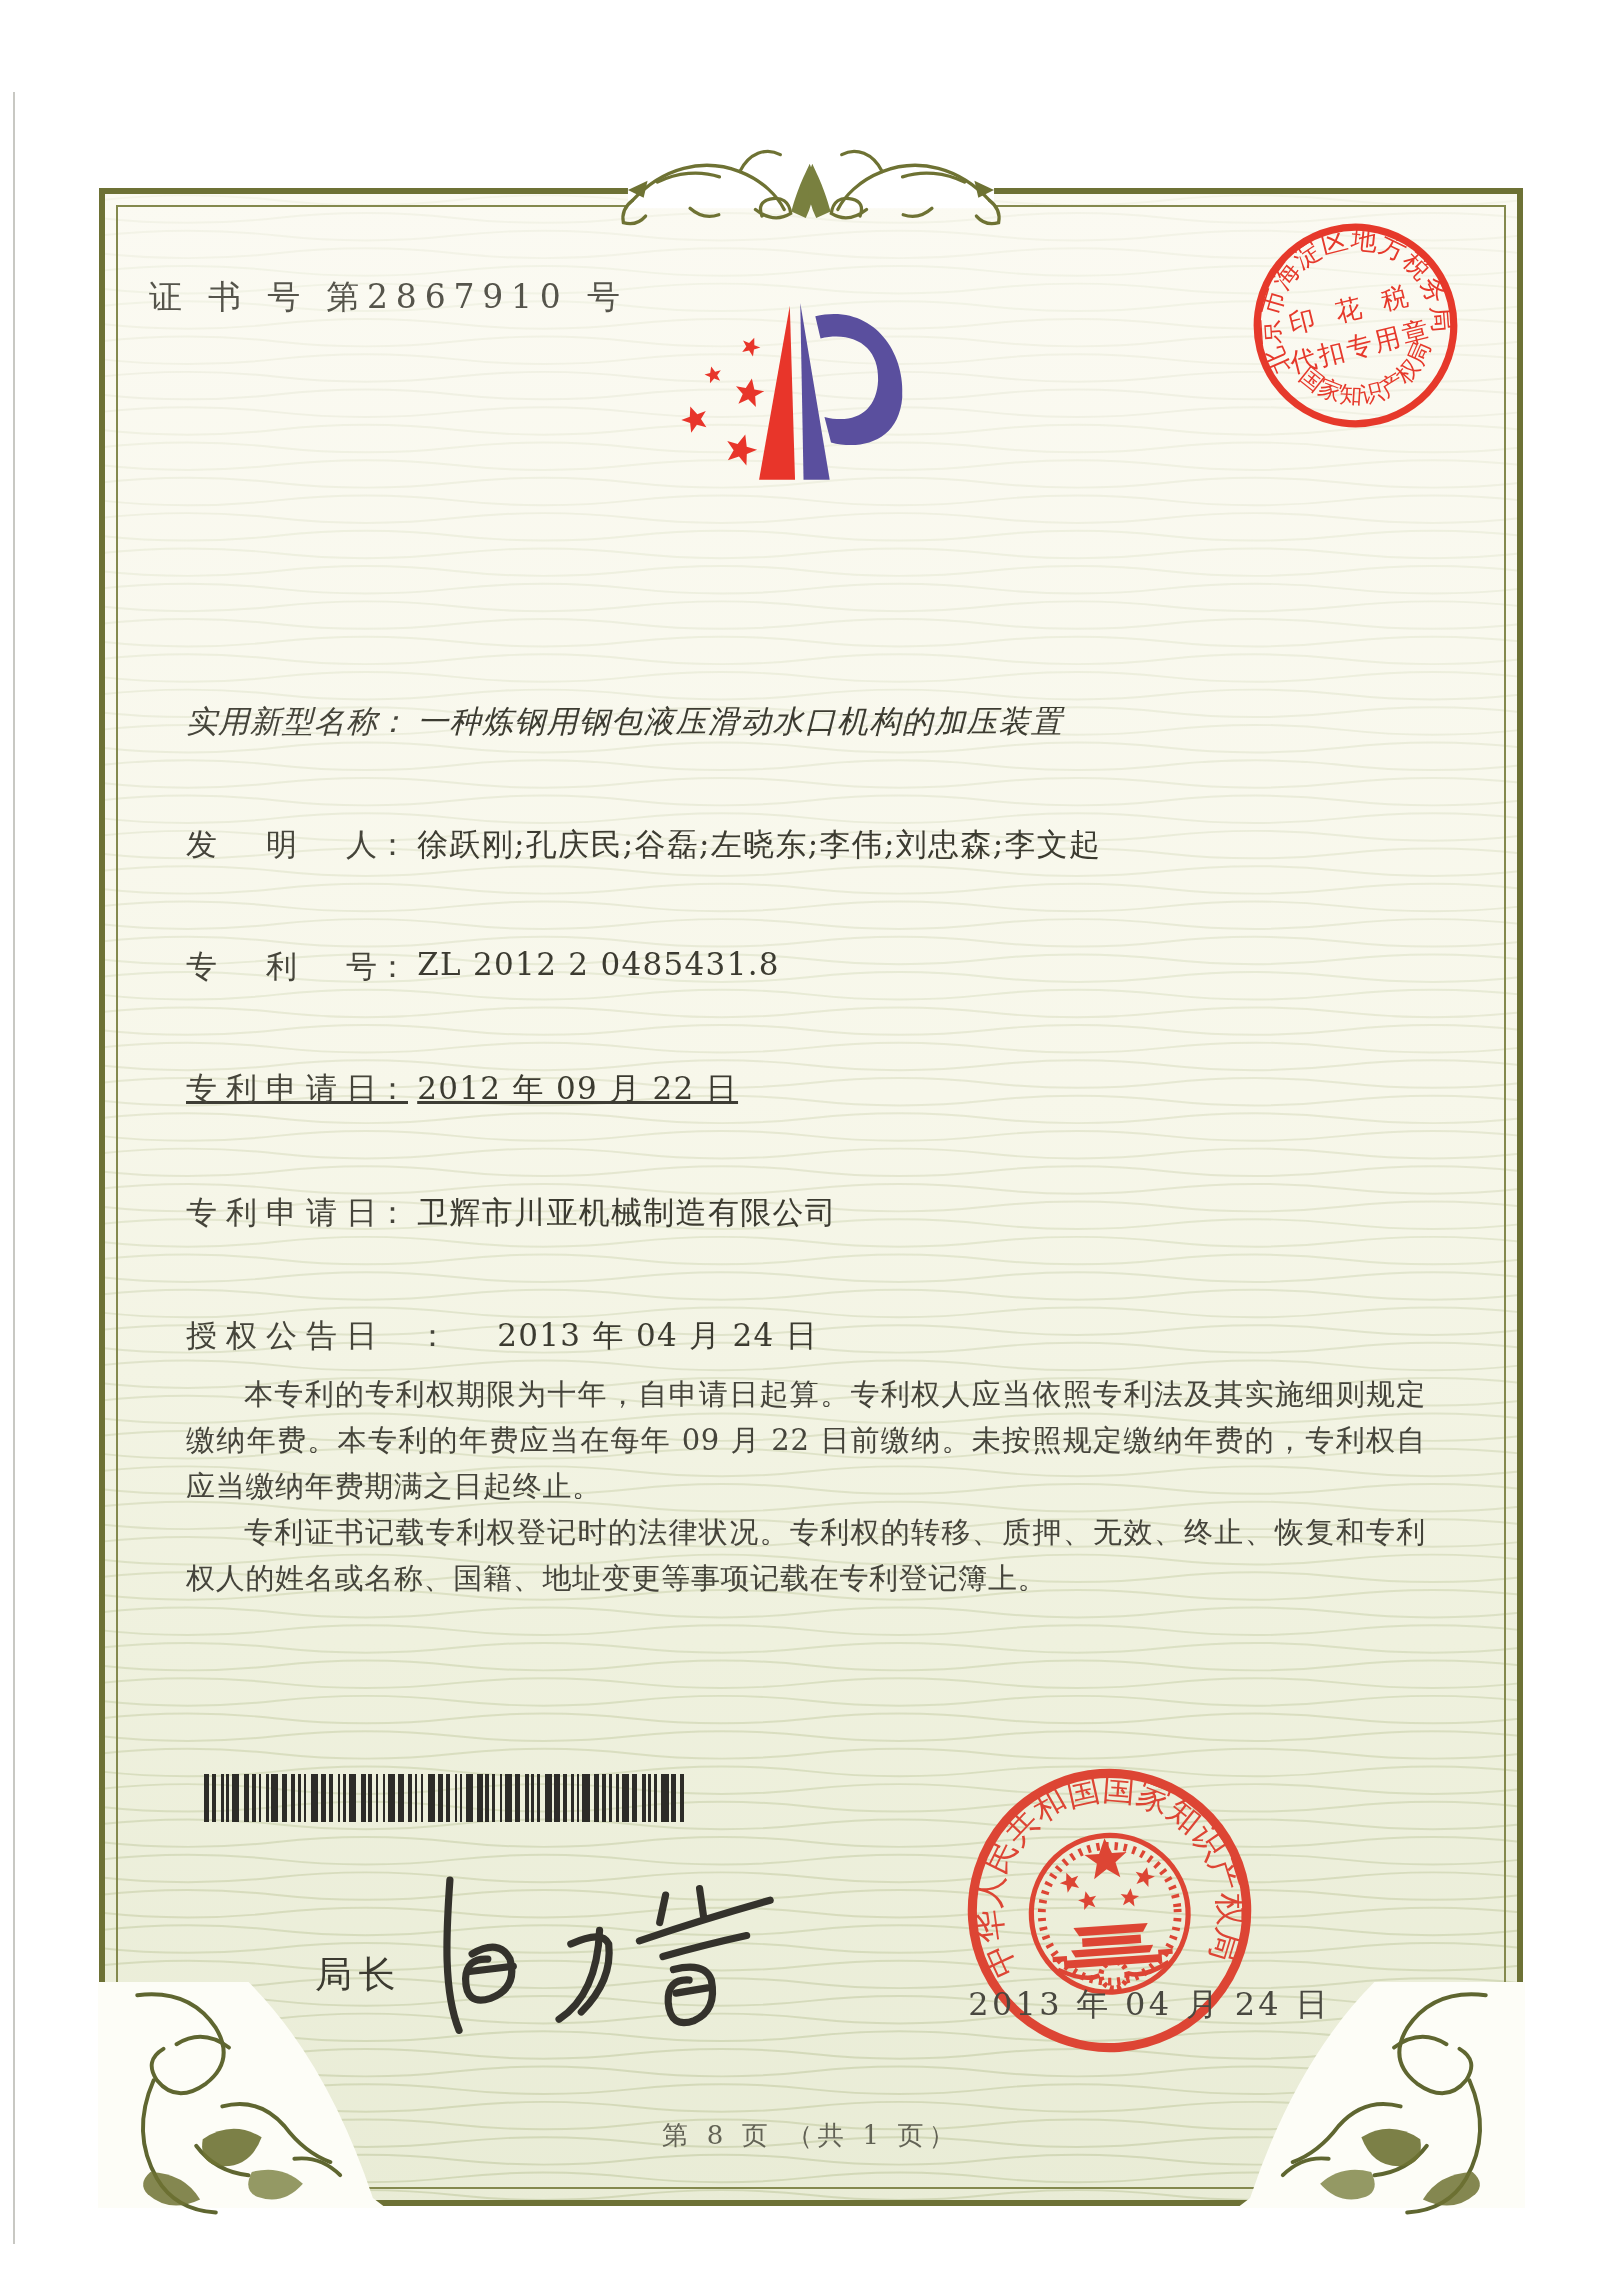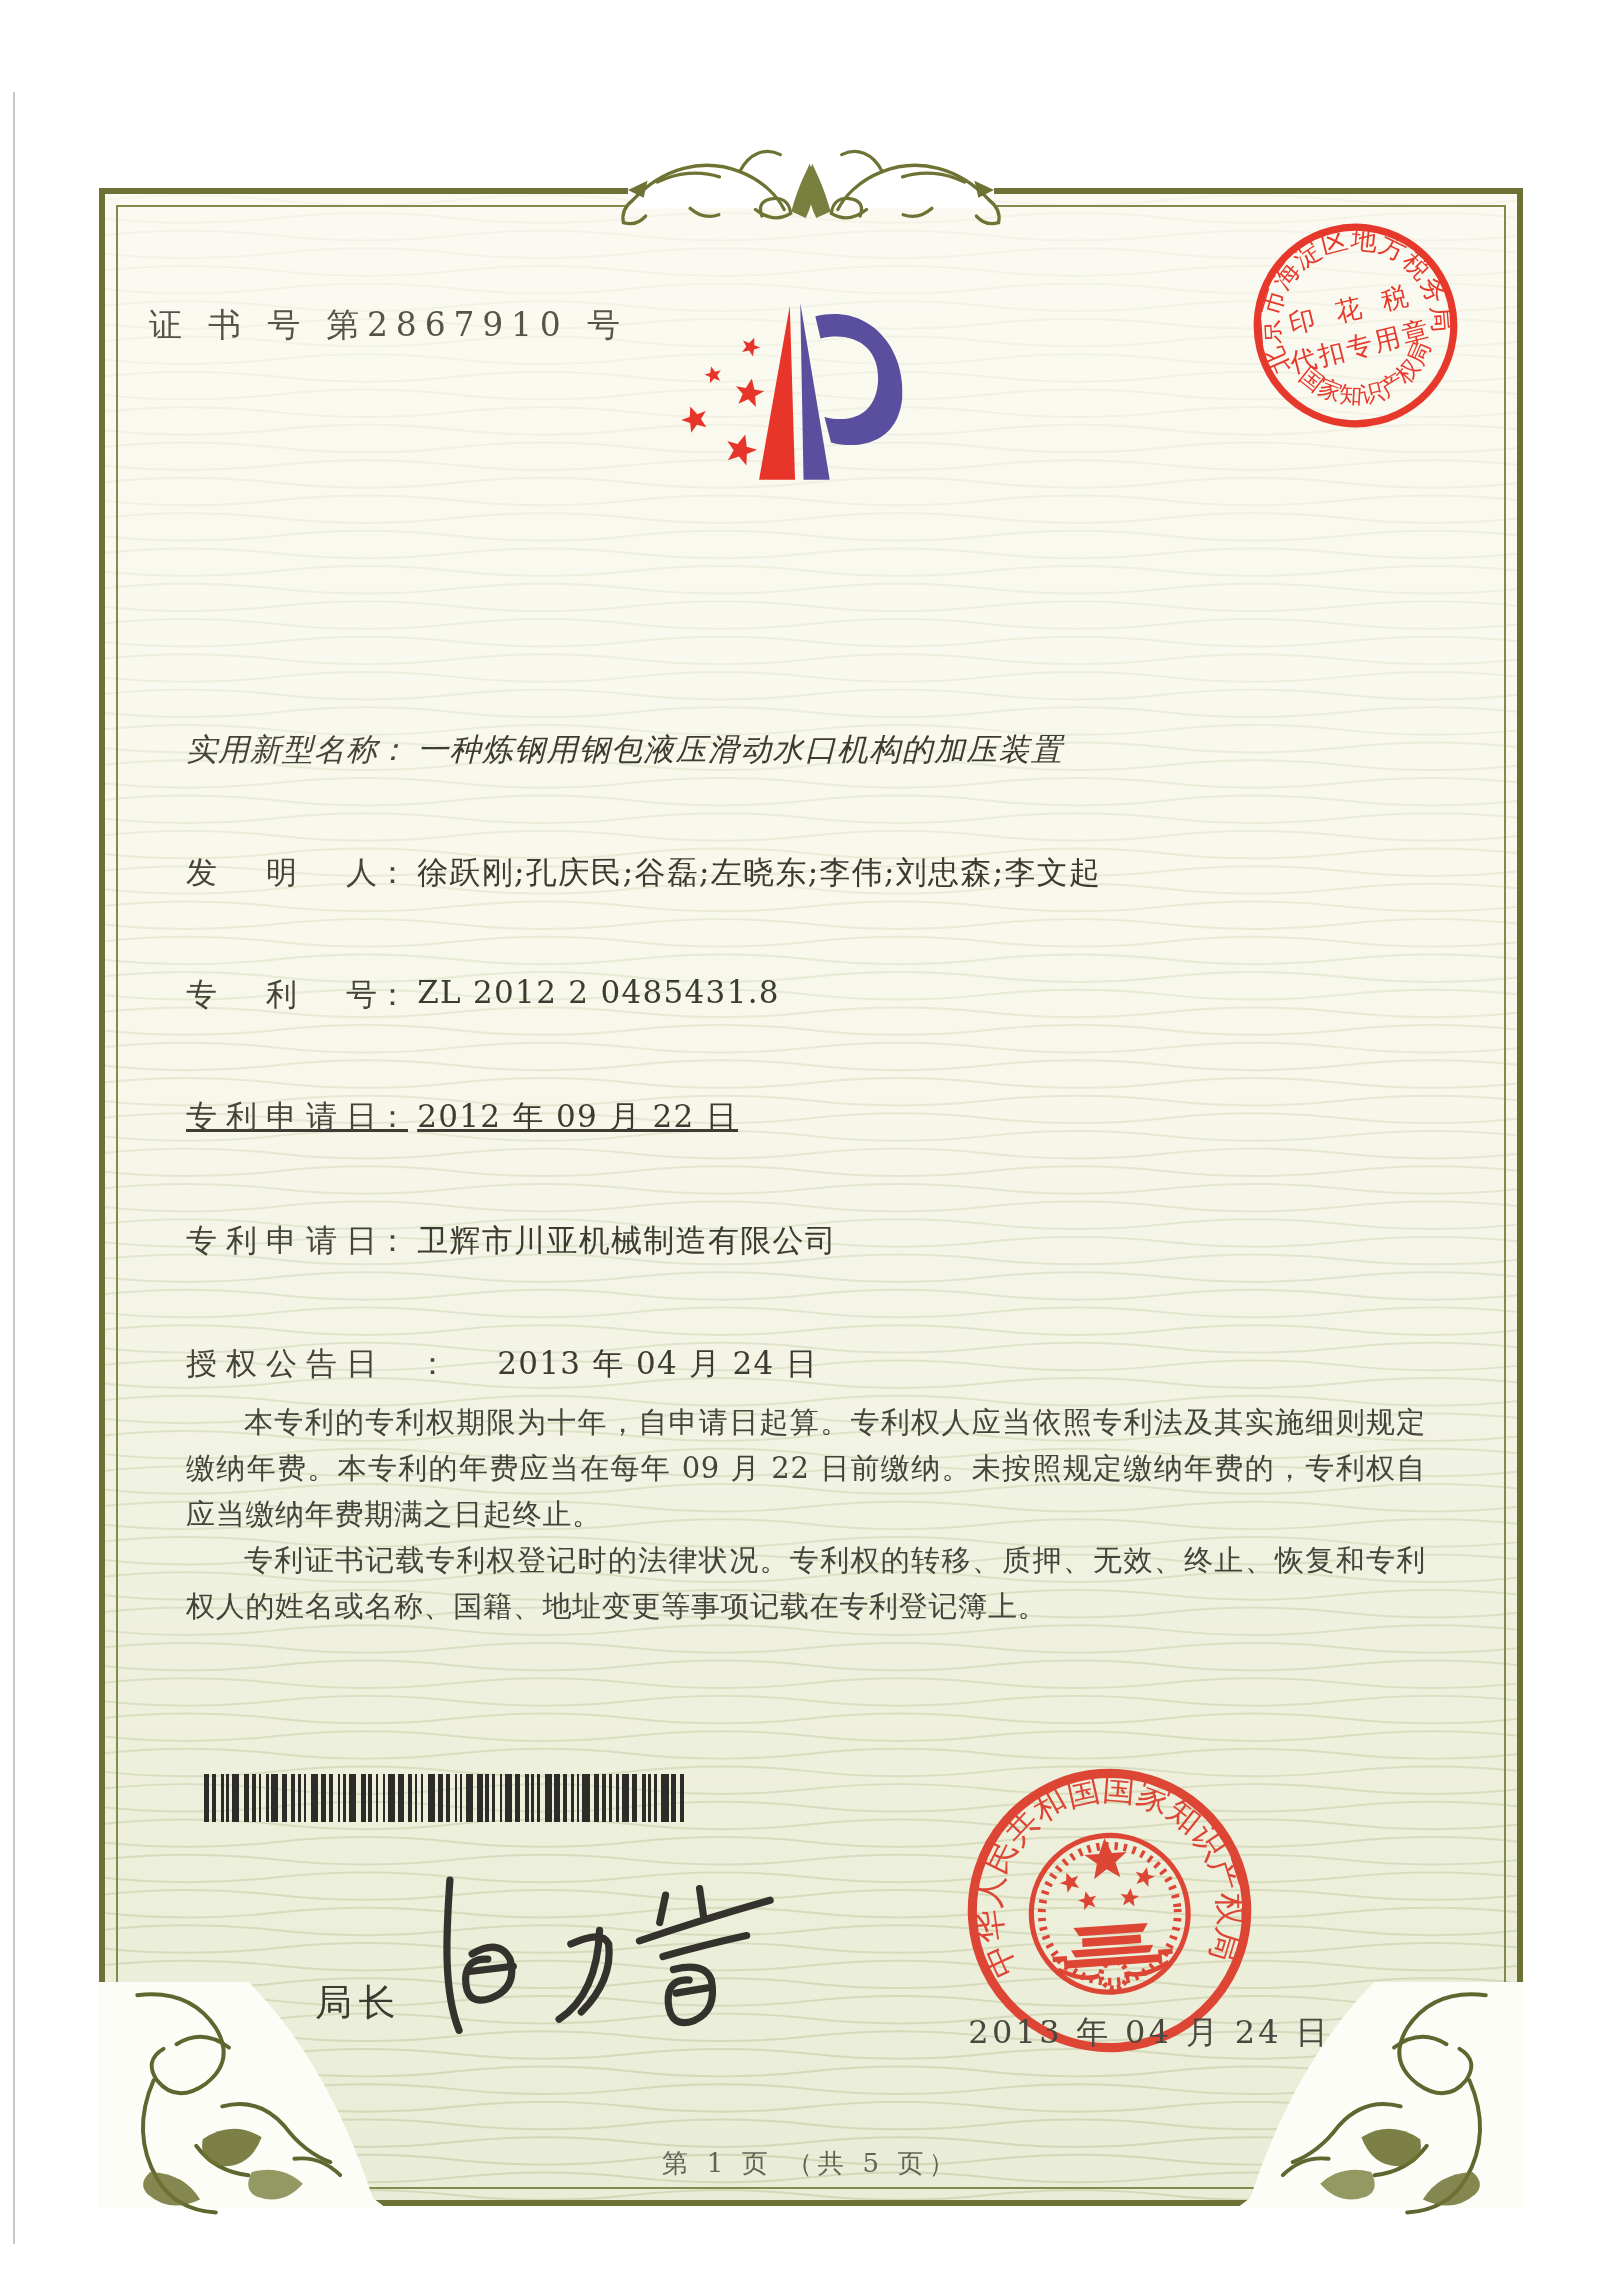--- a/index.html
+++ b/index.html
@@ -1,18 +1,18 @@
 <!DOCTYPE html>
 <html style="font-size:10.5px"><head>
 <meta charset="utf-8">
 <style>
   html,body{margin:0;padding:0;background:#e9e9e6;}
   .page{position:relative;width:1623px;height:2295px;background:#ffffff;overflow:hidden;
         font-family:"DejaVu Sans","Liberation Sans",sans-serif;color:#3e3d35;}
-  .serif{font-family:"DejaVu Serif","Liberation Serif",serif;margin-top:28px;}
+  .serif{font-family:"DejaVu Serif","Liberation Serif",serif;}
   .scan-edge{position:absolute;left:13px;top:92px;width:2px;height:2152px;background:#9a9a92;opacity:.55;}
   
   .inner-bg{position:absolute;left:99px;top:188px;width:1424px;height:2018px;
             background:linear-gradient(180deg,#fbfaf2 0%,#f7f7ea 45%,#eff1de 72%,#e9ecd6 100%);}
   .frame-outer{position:absolute;left:99px;top:188px;width:1424px;height:2018px;
                border:6.5px solid #6d7135;box-sizing:border-box;}
   .frame-inner{position:absolute;left:116px;top:205px;width:1390px;height:1984px;
                border:2px solid #84894e;box-sizing:border-box;}
   svg.layer{position:absolute;overflow:visible;}
   .cert-number{position:absolute;left:149px;top:275px;font-size:33px;letter-spacing:7.8px;
@@ -345,16 +345,16 @@
         <rect x="305" y="300" width="22" height="8"></rect>
         <circle cx="235" cy="334" r="20" fill="none" stroke="#dd4534" stroke-width="8" stroke-dasharray="6 5"></circle>
         <path d="M 150,320 Q 190,342 213,333" fill="none" stroke="#dd4534" stroke-width="7"></path>
         <path d="M 320,320 Q 280,342 257,333" fill="none" stroke="#dd4534" stroke-width="7"></path>
       </g>
     </g>
   </svg>
 
   <div class="seal-date serif">2013 年 04 月 24 日</div>
 
-  <div class="footer serif z3">第 1 页 （共 5 页）</div>
+  <div class="footer serif z3">第 8 页 （共 1 页）</div>
 
 </div>
 
 
 </body></html>

